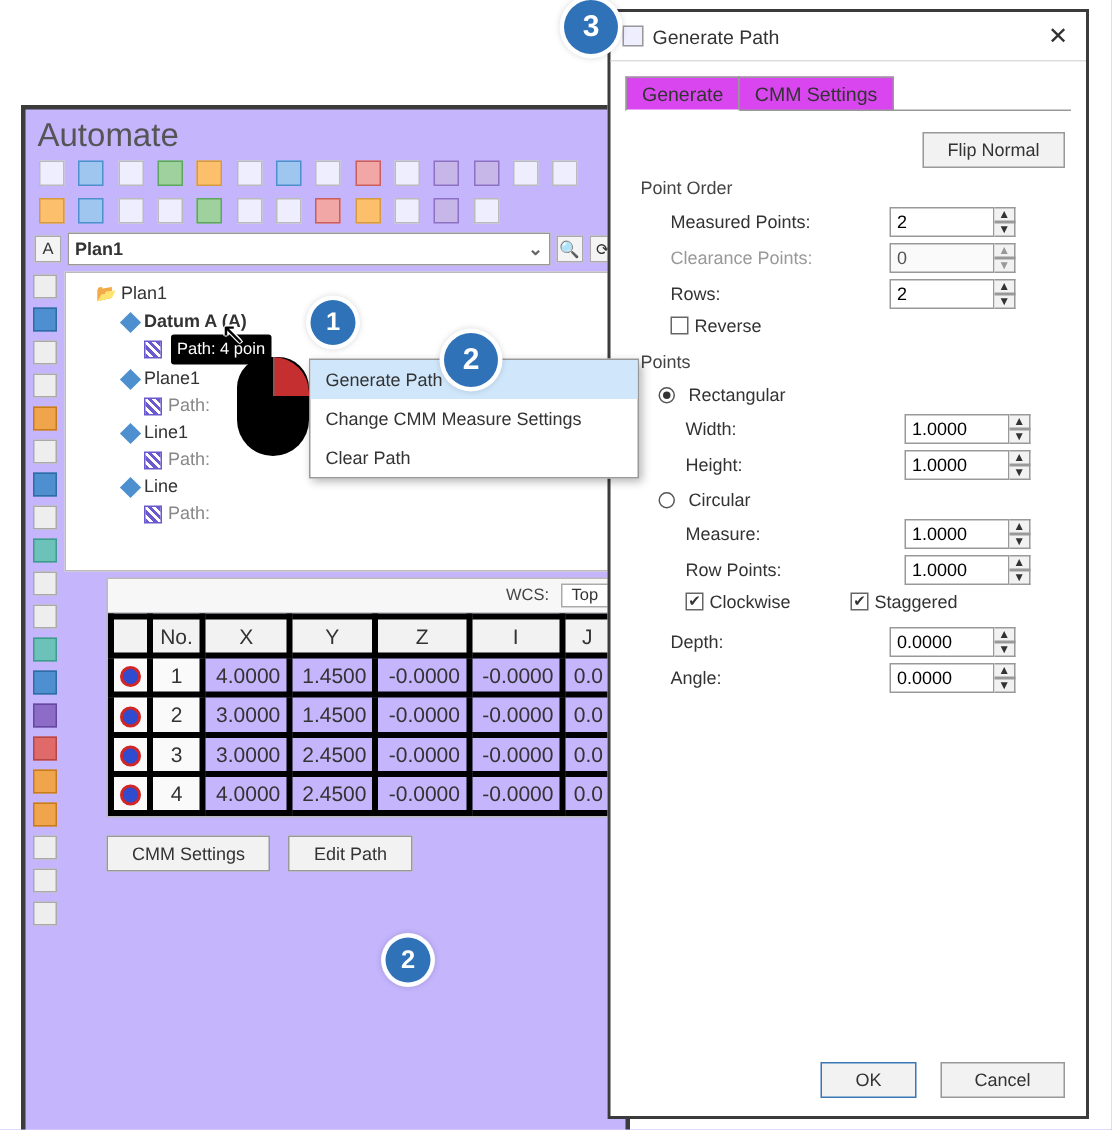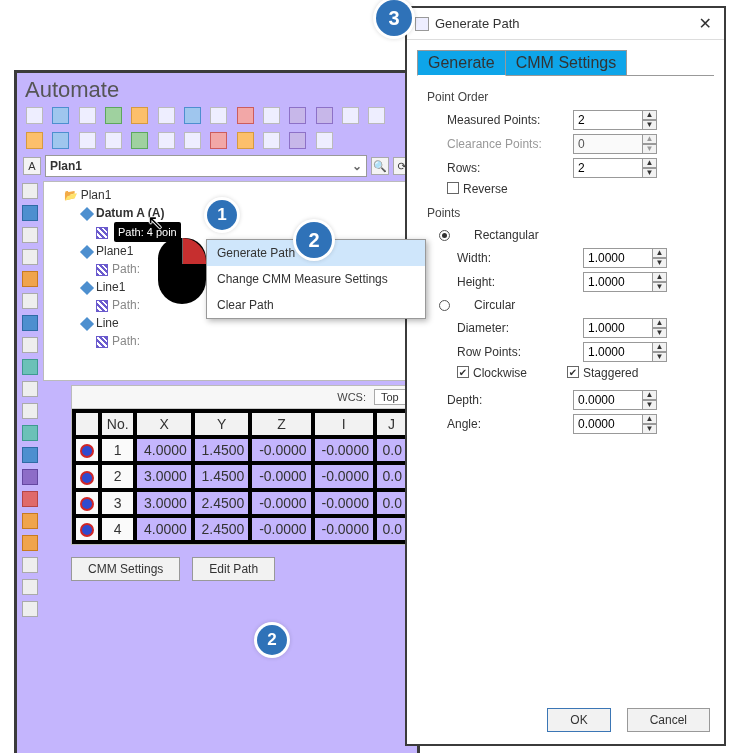--- a/index.html
+++ b/index.html
@@ -98,37 +98,37 @@
   
   .dialog {
     position:absolute; left:405px; top:6px; width:321px; height:740px;
     border:2px solid #3b3b3b; background:#fff; z-index:10;
   }
   .dlg-title { display:flex; align-items:center; padding:6px 8px; border-bottom:1px solid #ddd; }
   .dlg-title .ico { width:14px;height:14px;border:1px solid #999;background:#eef;margin-right:6px;}
   .dlg-title .tt { flex:1; font-size:13px; }
   .dlg-title .x { font-size:16px; padding:0 4px; cursor:pointer;}
   .tabs { display:flex; padding:10px 10px 0 10px; position:relative; }
-  .tab { border:1px solid #999; padding:3px 10px; font-size:16px; background:#0ea5e9; margin-right:-1px; position:relative; }
+  .tab { border:1px solid #999; padding:3px 10px; font-size:13px; background:#d946ef; margin-right:-1px; position:relative; }
   .tab.active { border-bottom:1px solid #fff; z-index:2; }
   .tabline { border-bottom:1px solid #999; margin:0 10px; margin-top:-1px; }
   .dlg-body { padding:8px 14px 0 14px; }
   .flip-row { display:flex; justify-content:flex-end; margin:6px 0 2px 0;}
   .group { margin:6px 0 10px 6px; }
   .group-title { font-size:12px; color:#444; margin-bottom:6px; }
-  .field-row { display:flex; align-items:center; margin:4px 0 4px 20px; gap:6px;}
+  .field-row { display:flex; align-items:center; margin:4px 0 4px 20px; gap:26px;}
   .field-row.disabled { color:#999; }
   .field-label { width:120px; font-size:12px; }
   .spin { display:flex; align-items:stretch; }
   .spin input { width:70px; border:1px solid #999; font-size:12px; padding:2px 4px; text-align:left;}
   .spin .arrows { display:flex; flex-direction:column; }
   .spin .arrows span { width:14px; height:10px; border:1px solid #999; border-left:none; font-size:8px; display:flex; align-items:center; justify-content:center; background:#f2f2f2; line-height:1;}
-  .chk { display:inline-flex; gap:4px; font-size:12px;}
+  .chk { display:inline-flex; align-items:center; gap:4px; font-size:12px;}
   .chk .box { width:12px;height:12px;border:1px solid #666;display:inline-flex;align-items:center;justify-content:center;font-size:10px;}
-  .radio { display:inline-flex; align-items:center; gap:24px; font-size:12px; margin:2px 0 2px 12px;}
+  .radio { display:inline-flex; align-items:center; gap:9px; font-size:12px; margin:2px 0 2px 12px;}
   .radio .r { width:11px;height:11px;border:1px solid #555;border-radius:50%;display:inline-flex;align-items:center;justify-content:center;}
   .radio .r .dot{width:5px;height:5px;border-radius:50%;background:#333;}
   .sub { margin-left:30px; }
   .dlg-buttons { position:absolute; bottom:12px; right:14px; display:flex; gap:16px;}
   .dlg-buttons .btn { padding:4px 22px; }
   .dlg-buttons .btn.primary { border:1px solid #3b76b5; }
 
 </style>
 </head>
 <body>
@@ -312,20 +312,23 @@
     <span class="x">✕</span>
   </div>
 
   <div class="tabs">
     <div class="tab active"><span>Generate</span></div>
     <div class="tab"><span>CMM Settings</span></div>
   </div>
   <div class="tabline"></div>
 
   <div class="dlg-body">
+    <div class="flip-row">
+      <div class="btn"><span>Flip Normal</span></div>
+    </div>
 
     <div class="group">
       <div class="group-title">Point Order</div>
 
       <div class="field-row">
         <span class="field-label">Measured Points:</span>
         <div class="spin">
           <input value="2" style="">
           <div class="arrows">
               <span>▲</span>
@@ -392,21 +395,21 @@
               <span>▼</span>
             </div>
           </div>
       </div>
 
       <label class="radio">
         <span class="r"></span>
         <span>Circular</span>
       </label>
       <div class="field-row sub">
-        <span class="field-label">Diameter:</span>
+        <span class="field-label">Measure:</span>
         <div class="spin">
             <input value="1.0000" style="">
             <div class="arrows">
               <span>▲</span>
               <span>▼</span>
             </div>
           </div>
       </div>
       <div class="field-row sub">
         <span class="field-label">Row Points:</span>

